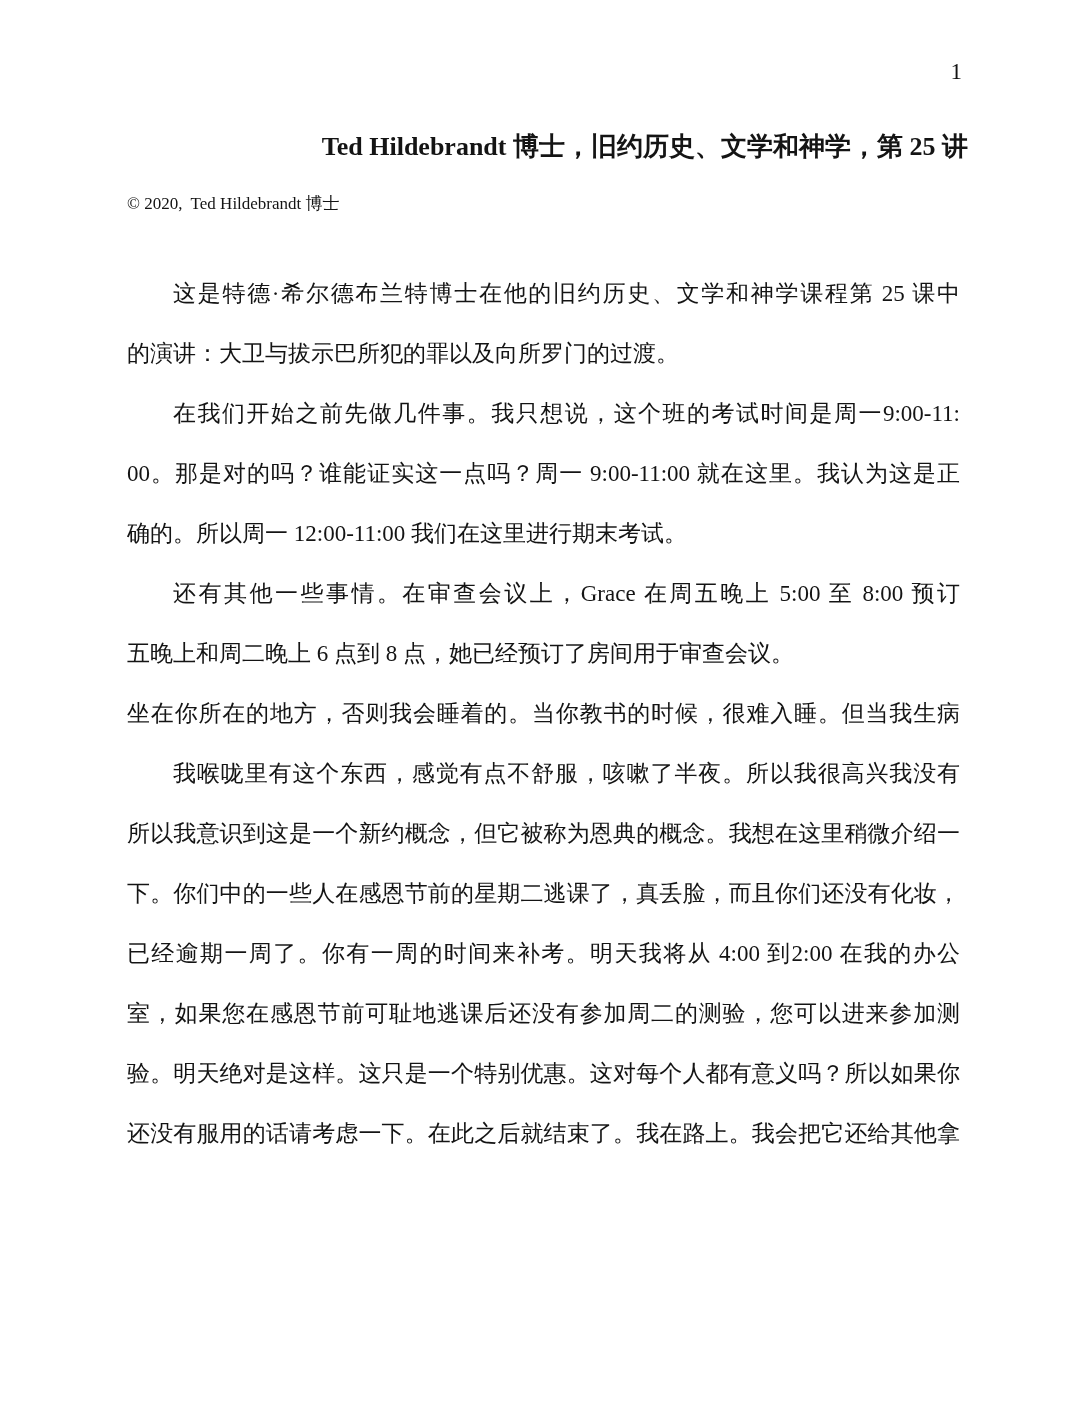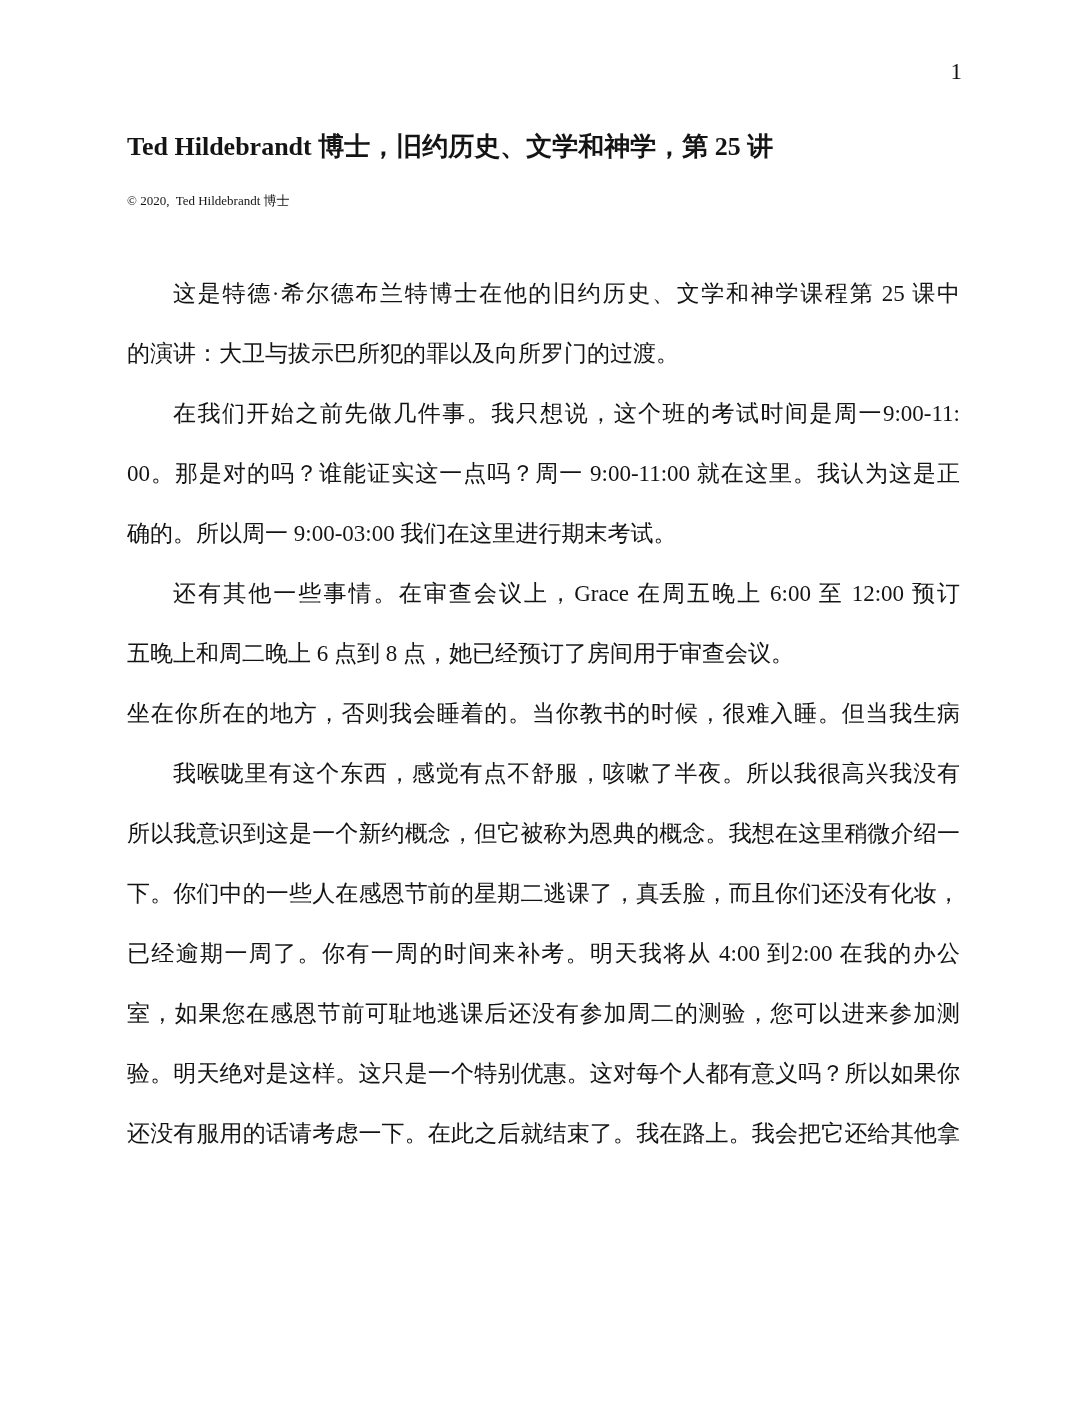--- a/index.html
+++ b/index.html
@@ -26,26 +26,27 @@
   .doc-title {
     position: absolute;
     top: 131px;
     left: 127px;
     right: 120px;
     margin: 0;
     font-size: 26px;
     font-weight: 700;
     line-height: 1.25;
     white-space: nowrap;
+    text-align: right;
   }
   .copyright {
     position: absolute;
     top: 193px;
     left: 127px;
-    font-size: 13px;
+    font-size: 17px;
     line-height: 1.3;
     white-space: pre-wrap;
   }
   .body-text {
     position: absolute;
     top: 264px;
     left: 127px;
     width: 833px;
   }
   .para {
@@ -83,25 +84,25 @@
   <section class="body-text">
 
     <p class="para">
       <span class="line indent fill">这是特德·希尔德布兰特博士在他的旧约历史、文学和神学课程第 25 课中</span>
       <span class="line">的演讲：大卫与拔示巴所犯的罪以及向所罗门的过渡。</span>
     </p>
 
     <p class="para">
       <span class="line indent fill">在我们开始之前先做几件事。我只想说，这个班的考试时间是周一9:00-11:</span>
       <span class="line fill">00。那是对的吗？谁能证实这一点吗？周一 9:00-11:00 就在这里。我认为这是正</span>
-      <span class="line">确的。所以周一 9:00-03:00 我们在这里进行期末考试。</span>
+      <span class="line">确的。所以周一 12:00-11:00 我们在这里进行期末考试。</span>
     </p>
 
     <p class="para">
-      <span class="line indent fill">还有其他一些事情。在审查会议上，Grace 在周五晚上 6:00 至 12:00 预订</span>
+      <span class="line indent fill">还有其他一些事情。在审查会议上，Grace 在周五晚上 5:00 至 8:00 预订</span>
       <span class="line">五晚上和周二晚上 6 点到 8 点，她已经预订了房间用于审查会议。</span>
     </p>
 
     <p class="para">
       <span class="line fill">坐在你所在的地方，否则我会睡着的。当你教书的时候，很难入睡。但当我生病</span>
       <span class="line indent fill">我喉咙里有这个东西，感觉有点不舒服，咳嗽了半夜。所以我很高兴我没有</span>
       <span class="line fill">所以我意识到这是一个新约概念，但它被称为恩典的概念。我想在这里稍微介绍一</span>
       <span class="line fill">下。你们中的一些人在感恩节前的星期二逃课了，真丢脸，而且你们还没有化妆，</span>
       <span class="line fill">已经逾期一周了。你有一周的时间来补考。明天我将从 4:00 到2:00 在我的办公</span>
       <span class="line fill">室，如果您在感恩节前可耻地逃课后还没有参加周二的测验，您可以进来参加测</span>

